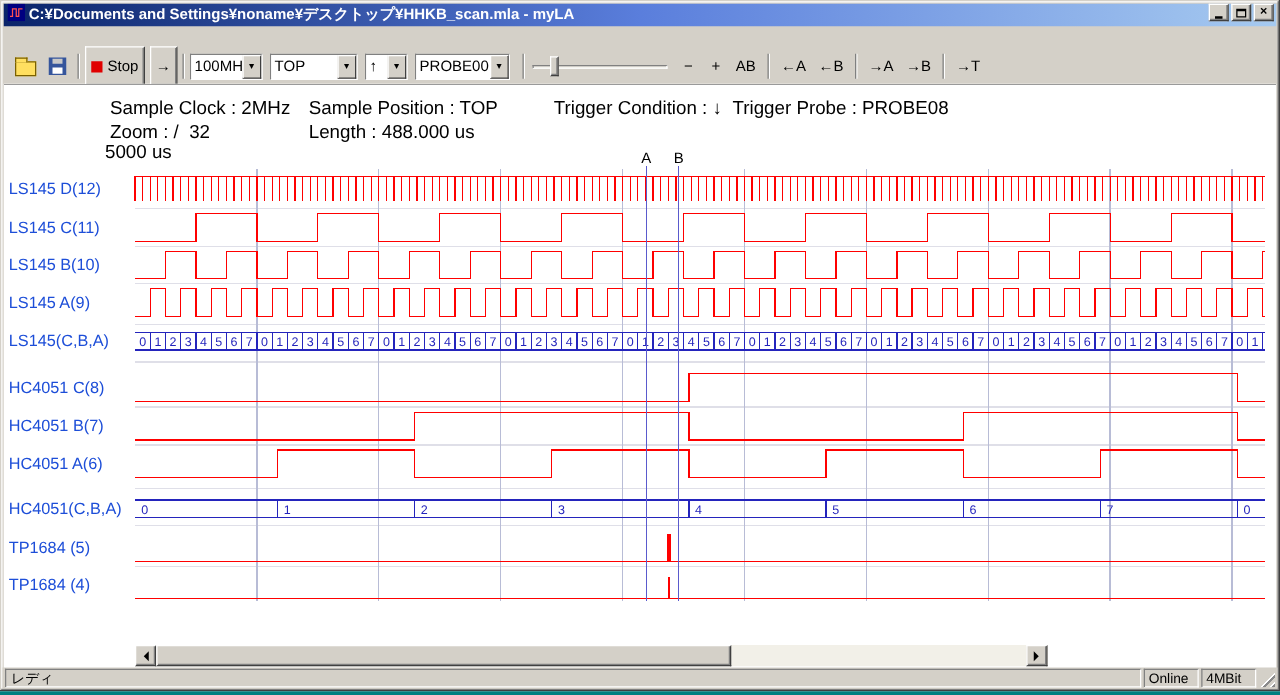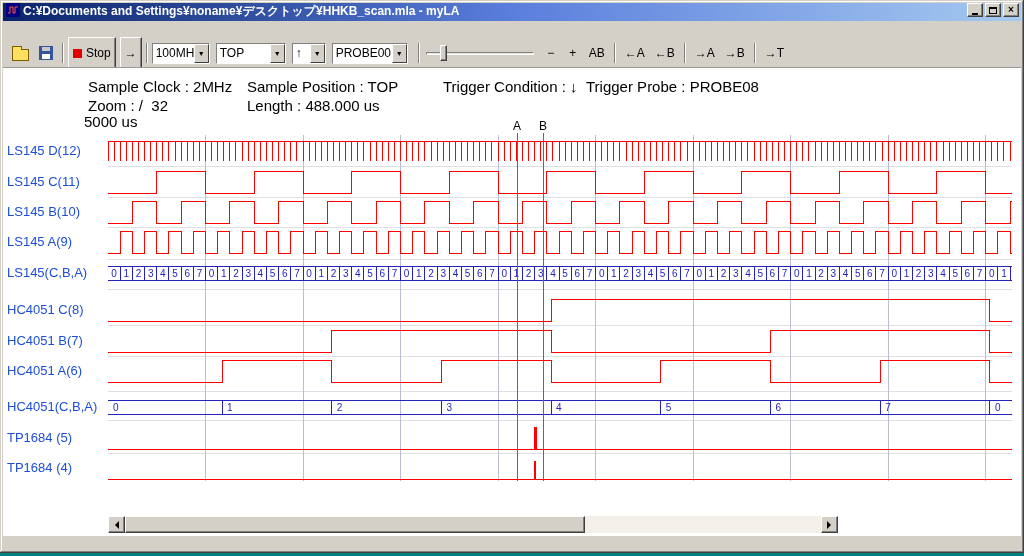--- a/index.html
+++ b/index.html
@@ -541,14 +541,20 @@
   <div class="hscroll">
     <div class="sb-btn left">
         <span class="tri-left"></span>
       </div>
     <div class="sb-thumb"></div>
     <div class="sb-btn right">
         <span class="tri-right"></span>
       </div>
   </div>
 
+  <div class="statusbar">
+    <div class="status-msg">レディ</div>
+    <div class="status-panel">Online</div>
+    <div class="status-panel">4MBit</div>
+    <div class="grip"></div>
+  </div>
 
 </div>
 
 </body></html>

